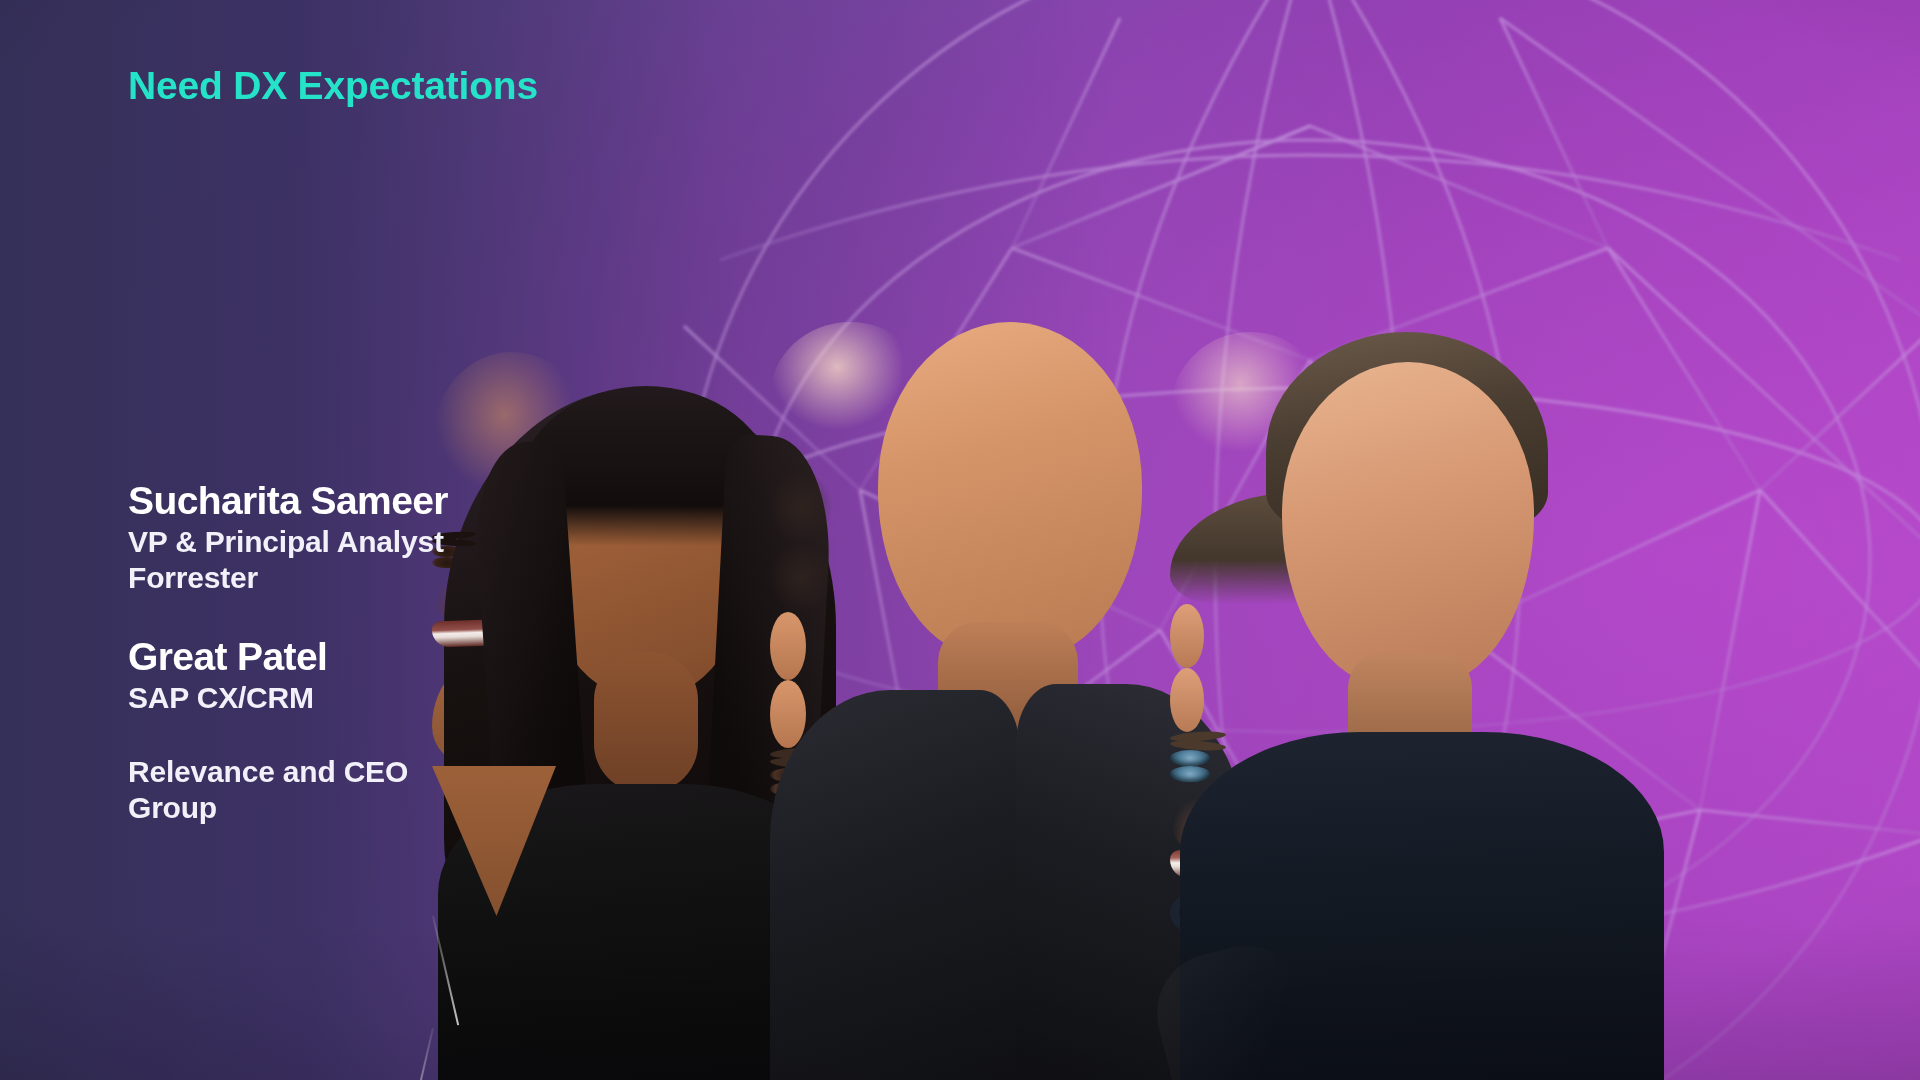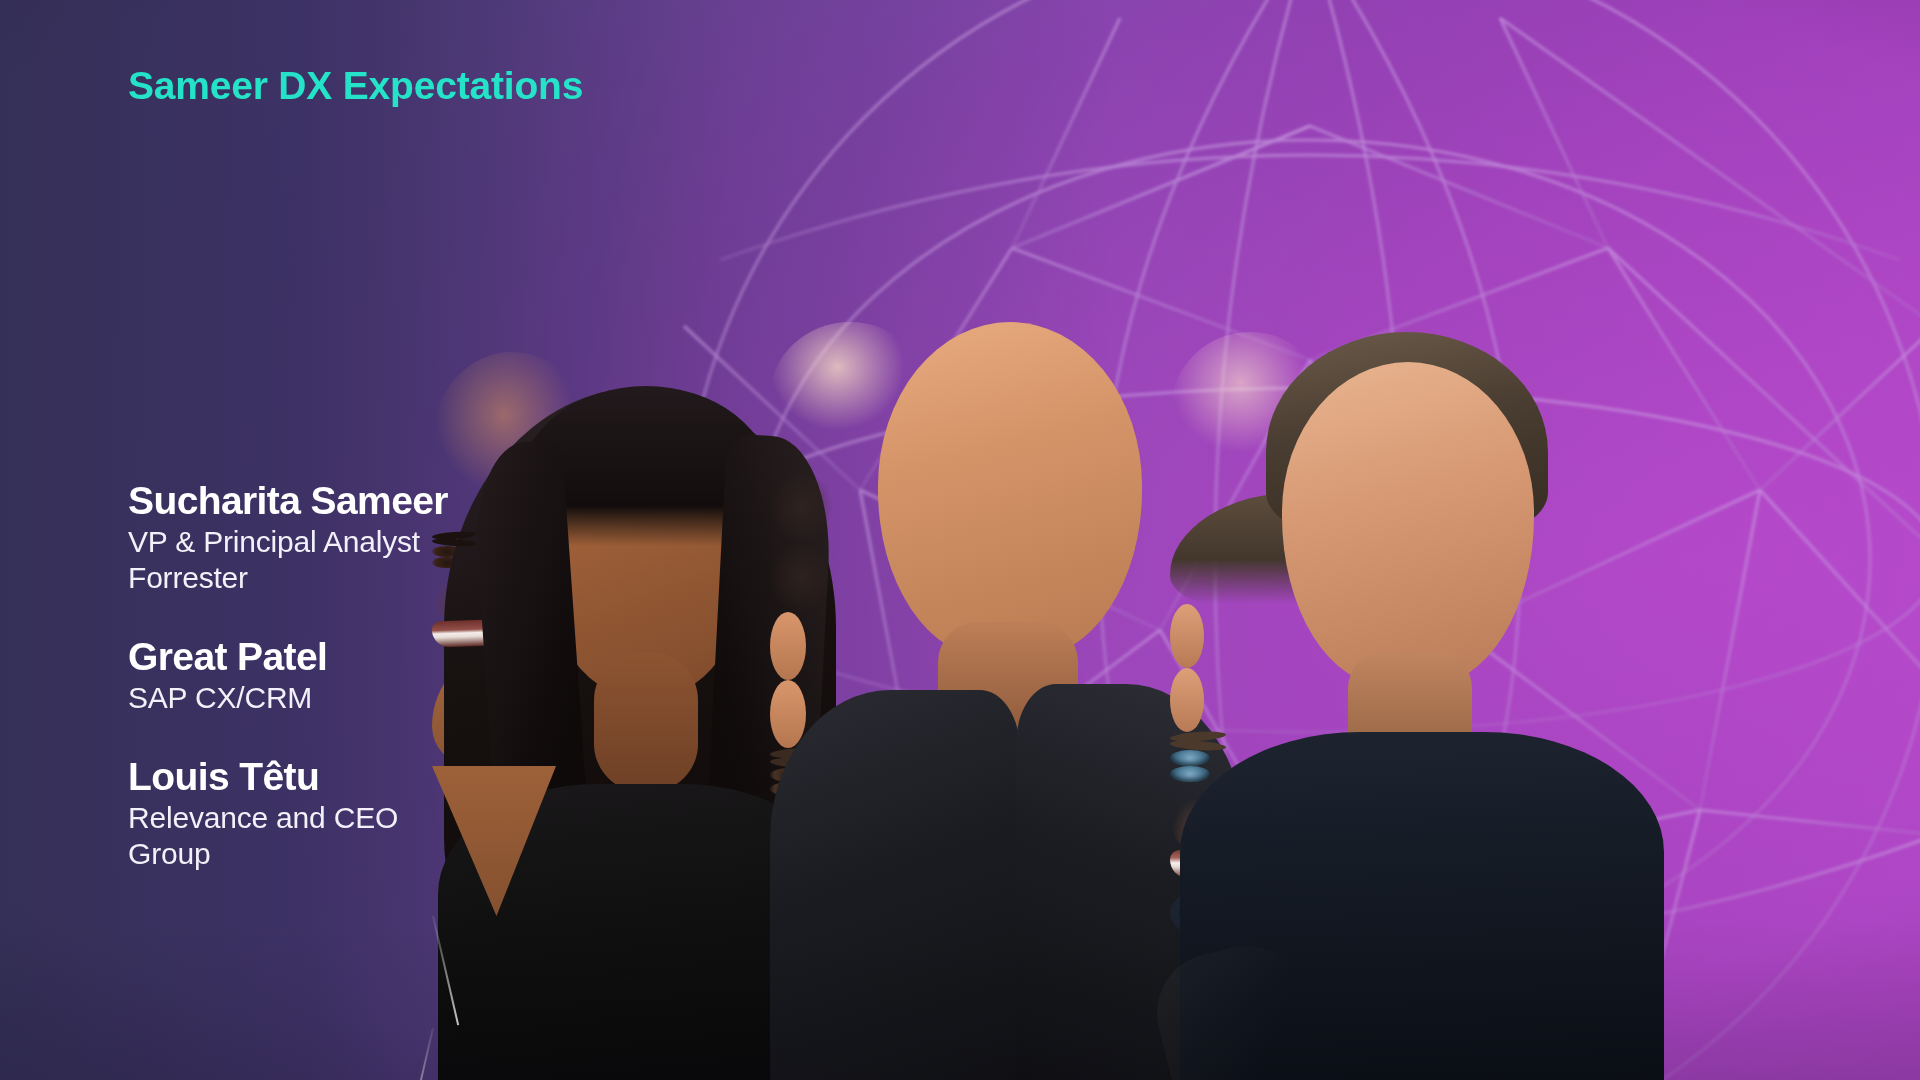--- a/index.html
+++ b/index.html
@@ -95,21 +95,21 @@
   .sp-name {
     font-size: 39px;
     font-weight: 700;
     color: #ffffff;
     letter-spacing: -0.6px;
     line-height: 1.18;
     white-space: nowrap;
   }
   .sp-line {
     font-size: 30px;
-    font-weight: 400;
+    font-weight: 700;
     color: #f2f0f8;
     letter-spacing: -0.2px;
     line-height: 1.2;
     white-space: nowrap;
   }
 
   
   .portraits {
     position: absolute;
     inset: 0;
@@ -494,38 +494,37 @@
       <div class="p-body tee"></div>
       <div class="collar"></div>
       <div class="fold-a"></div>
 
     </div>
 
   </div>
 
   <div class="content">
 
-    <div class="eyebrow">Sameer DX Expectations</div>
+    <div class="eyebrow">Need DX Expectations</div>
 
 
     <div class="speakers">
 
       <div class="speaker">
         <div class="sp-name">Sucharita Sameer</div>
         <div class="sp-line">VP &amp; Principal Analyst</div>
         <div class="sp-line">Forrester</div>
       </div>
 
       <div class="speaker">
         <div class="sp-name">Great Patel</div>
         <div class="sp-line">SAP CX/CRM</div>
       </div>
 
       <div class="speaker">
-        <div class="sp-name">Louis Têtu</div>
         <div class="sp-line">Relevance and CEO</div>
         <div class="sp-line">Group</div>
       </div>
 
     </div>
   </div>
 
   <div class="shade-bottom"></div>
 </div>
 

